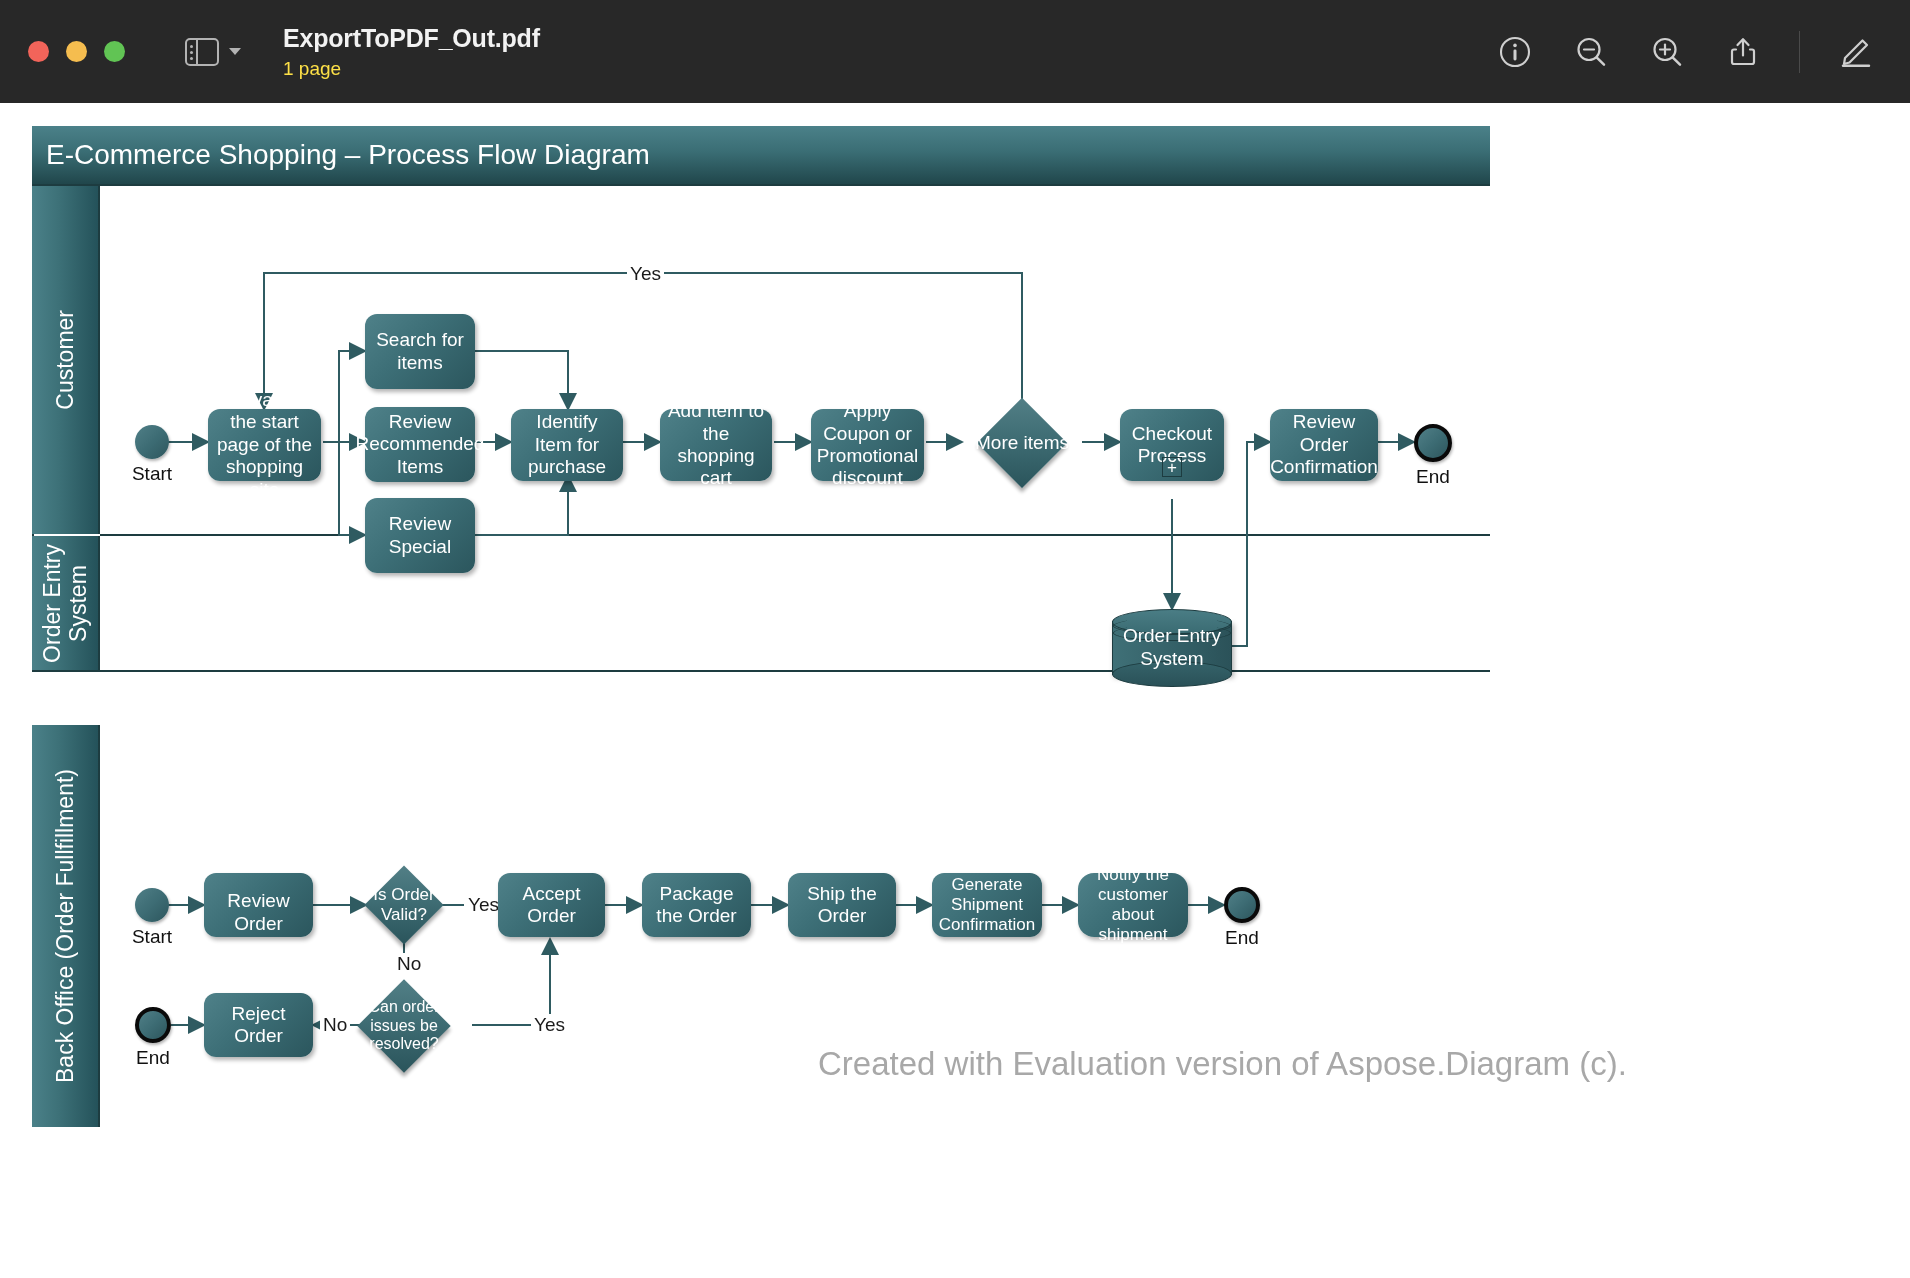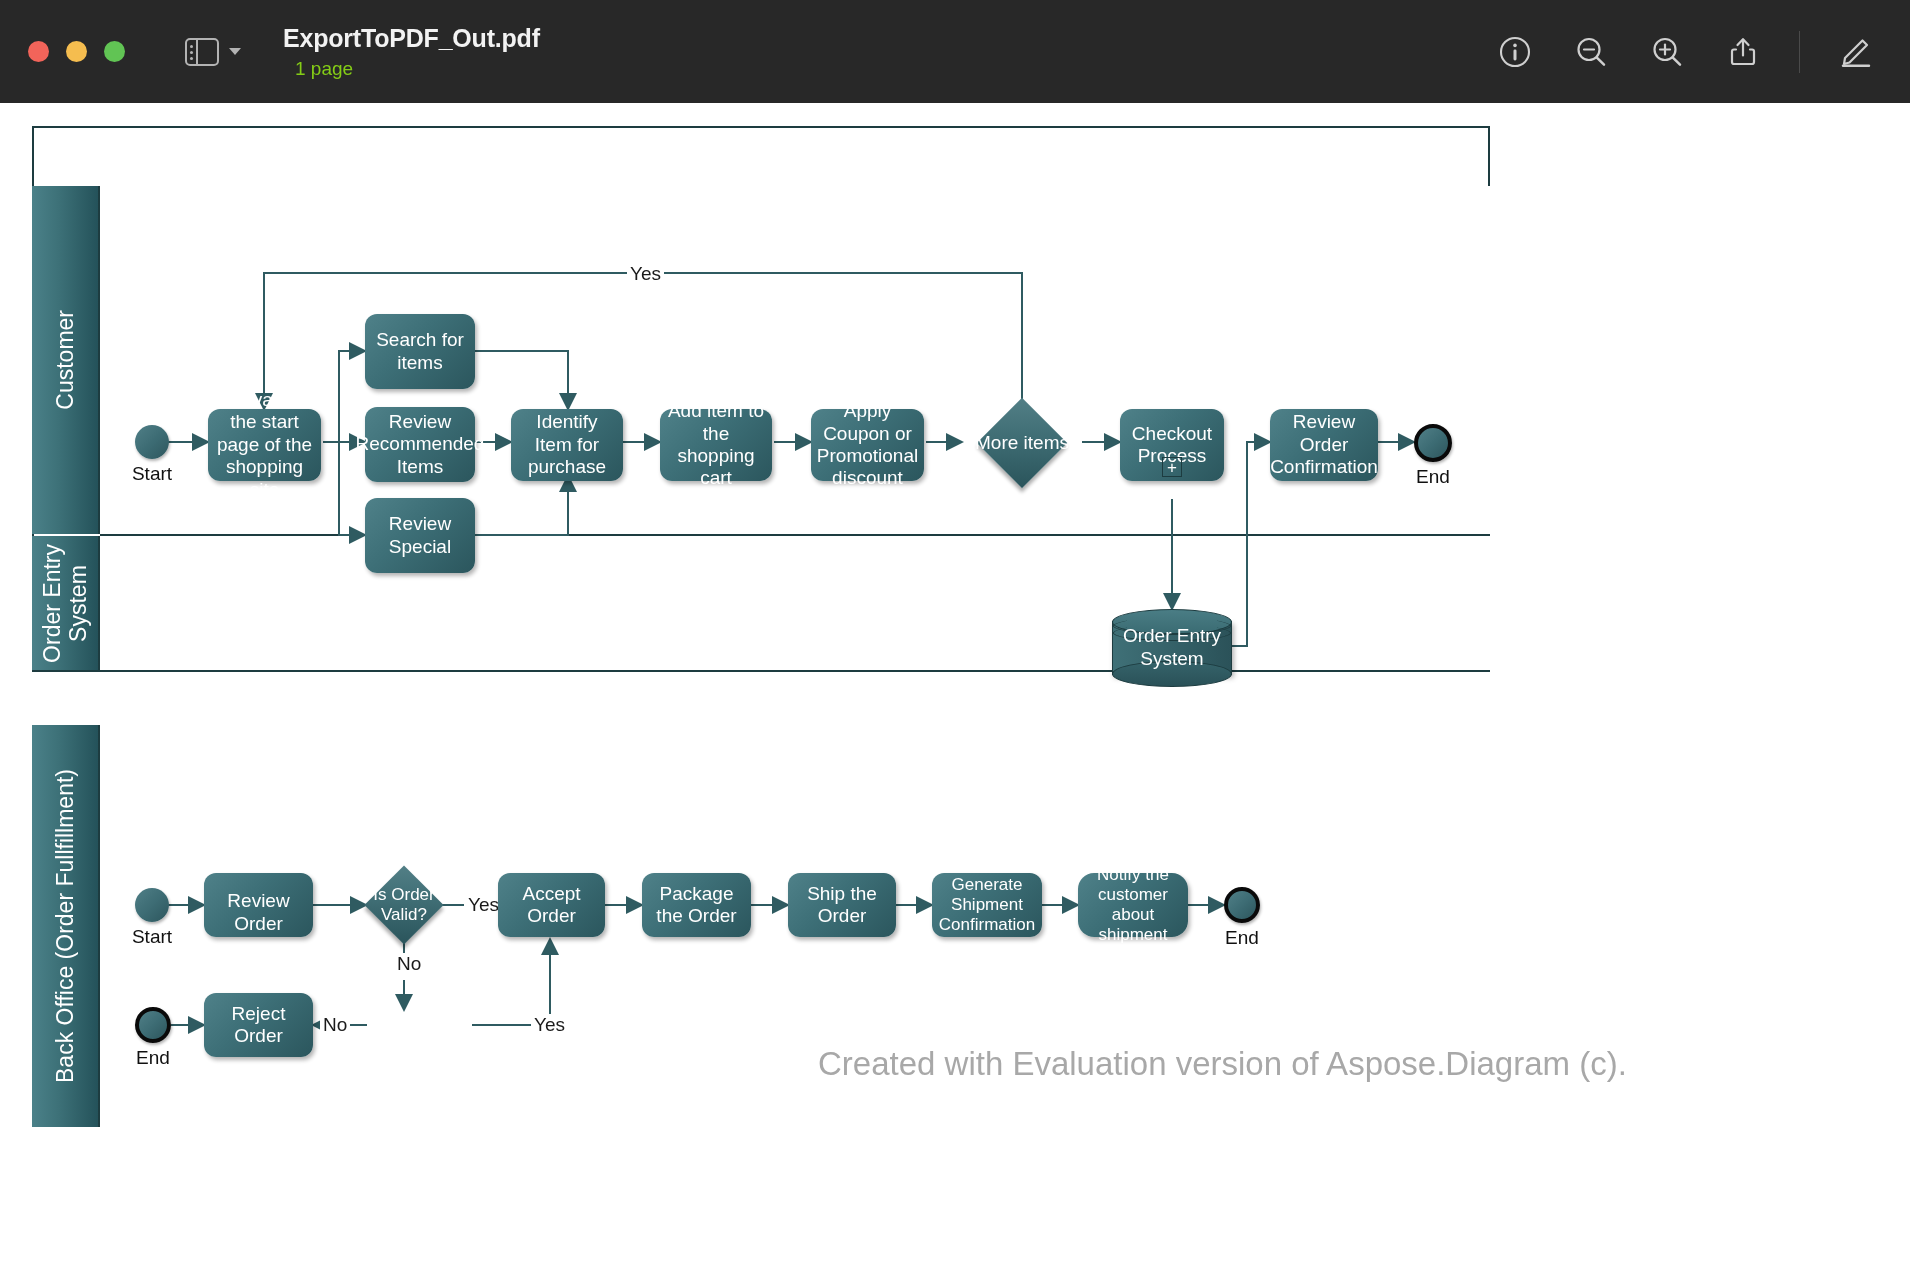--- a/index.html
+++ b/index.html
@@ -41,21 +41,21 @@
   }
   .chev {
     width: 0; height: 0; border-left: 6px solid transparent;
     border-right: 6px solid transparent; border-top: 7px solid #b3b3b3;
   }
 
   #doc-title-wrap { margin-left: 42px; }
   #doc-title {
     color: #f2f2f2; font-size: 25px; font-weight: bold; letter-spacing: -0.2px;
   }
-  #doc-sub { color: #84cc16; font-size: 19px; margin-top: 5px; margin-left: 12px; }
+  #doc-sub { color: #fde047; font-size: 19px; margin-top: 5px; }
 
   #toolbar-right {
     margin-left: auto; display: flex; align-items: center;
     gap: 36px; margin-right: 34px;
   }
   .tb-btn { width: 40px; height: 40px; display: flex; align-items: center; justify-content: center; }
   .tb-sep { width: 1px; height: 42px; background: #4a4a4a; }
 
   
   #canvas {
@@ -242,20 +242,21 @@
       </svg>
     </div>
   </div>
 </div>
 
 <div id="canvas">
 
   <div class="pool" style="left:32px; top:23px; width:1458px; height:546px;">
     <div class="pool-border"></div>
 
+    <div class="pool-title">E-Commerce Shopping – Process Flow Diagram</div>
 
     <div class="lane" style="top:60px; width:1458px; height:348px;">
       <div class="lane-label">
         <span>Customer</span>
       </div>
       <div class="lane-body"></div>
     </div>
     <div class="lane-div" style="top:408px;"></div>
 
     <div class="lane" style="top:410px; width:1458px; height:134px;">
@@ -452,20 +453,24 @@
 
     <div class="task" style="left:1046px; top:148px; width:110px; height:64px; font-size:17px;border-radius:16px;">
       <span class="task-lbl">Notify the customer about shipment</span>
     </div>
 
     <div class="event end" style="left:1192px; top:162px; width:36px; height:36px;">
       <div class="event-dot"></div>
       <div class="event-lbl">End</div>
     </div>
 
+    <div class="gate" style="left:318px; top:255px; width:108px; height:92px;">
+      <div class="gate-shape" style="left:21px; top:13px; width:66px; height:66px;"></div>
+      <div class="gate-lbl" style="font-size:16px;">Can order issues be resolved?</div>
+    </div>
 
     <div class="task" style="left:172px; top:268px; width:109px; height:64px; font-size:19px;">
       <span class="task-lbl">Reject Order</span>
     </div>
 
     <div class="event end" style="left:103px; top:282px; width:36px; height:36px;">
       <div class="event-dot"></div>
       <div class="event-lbl">End</div>
     </div>
 

